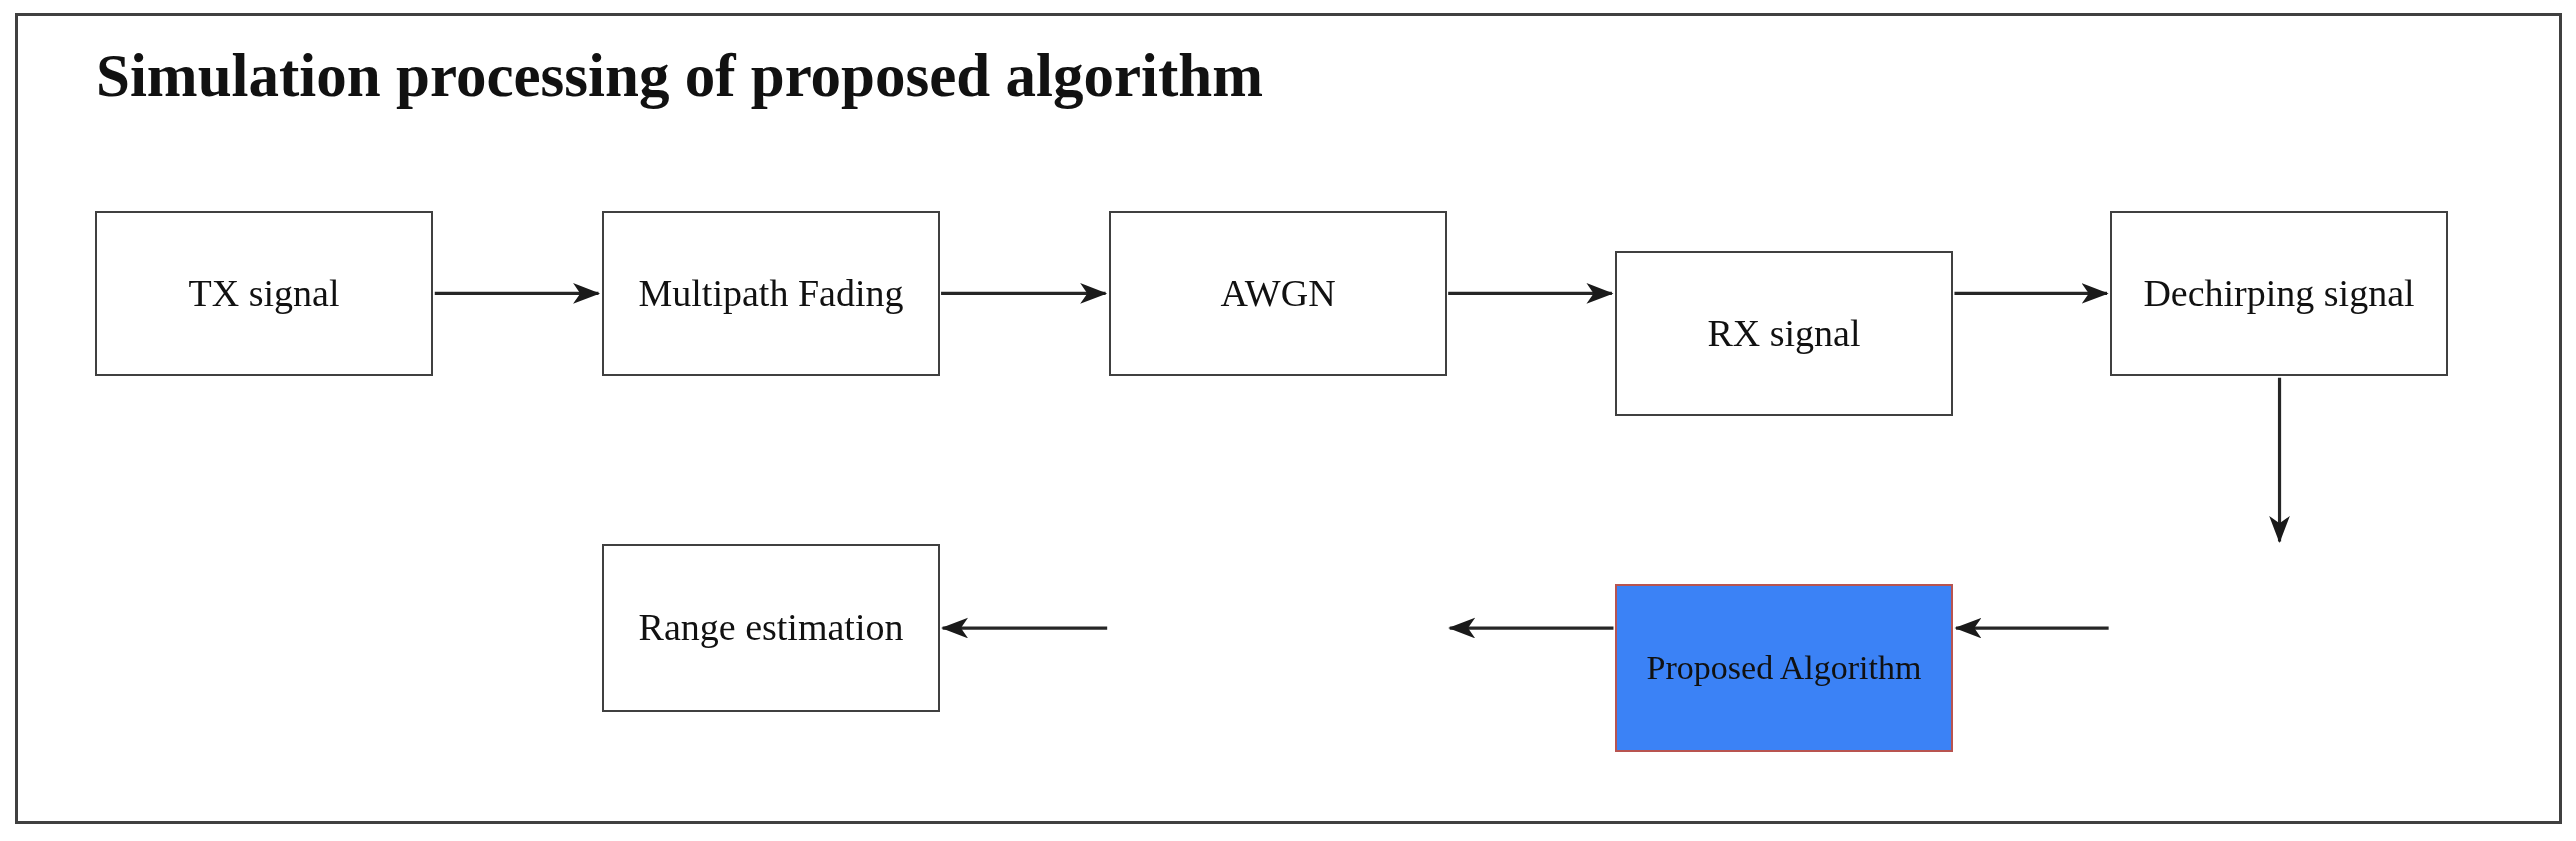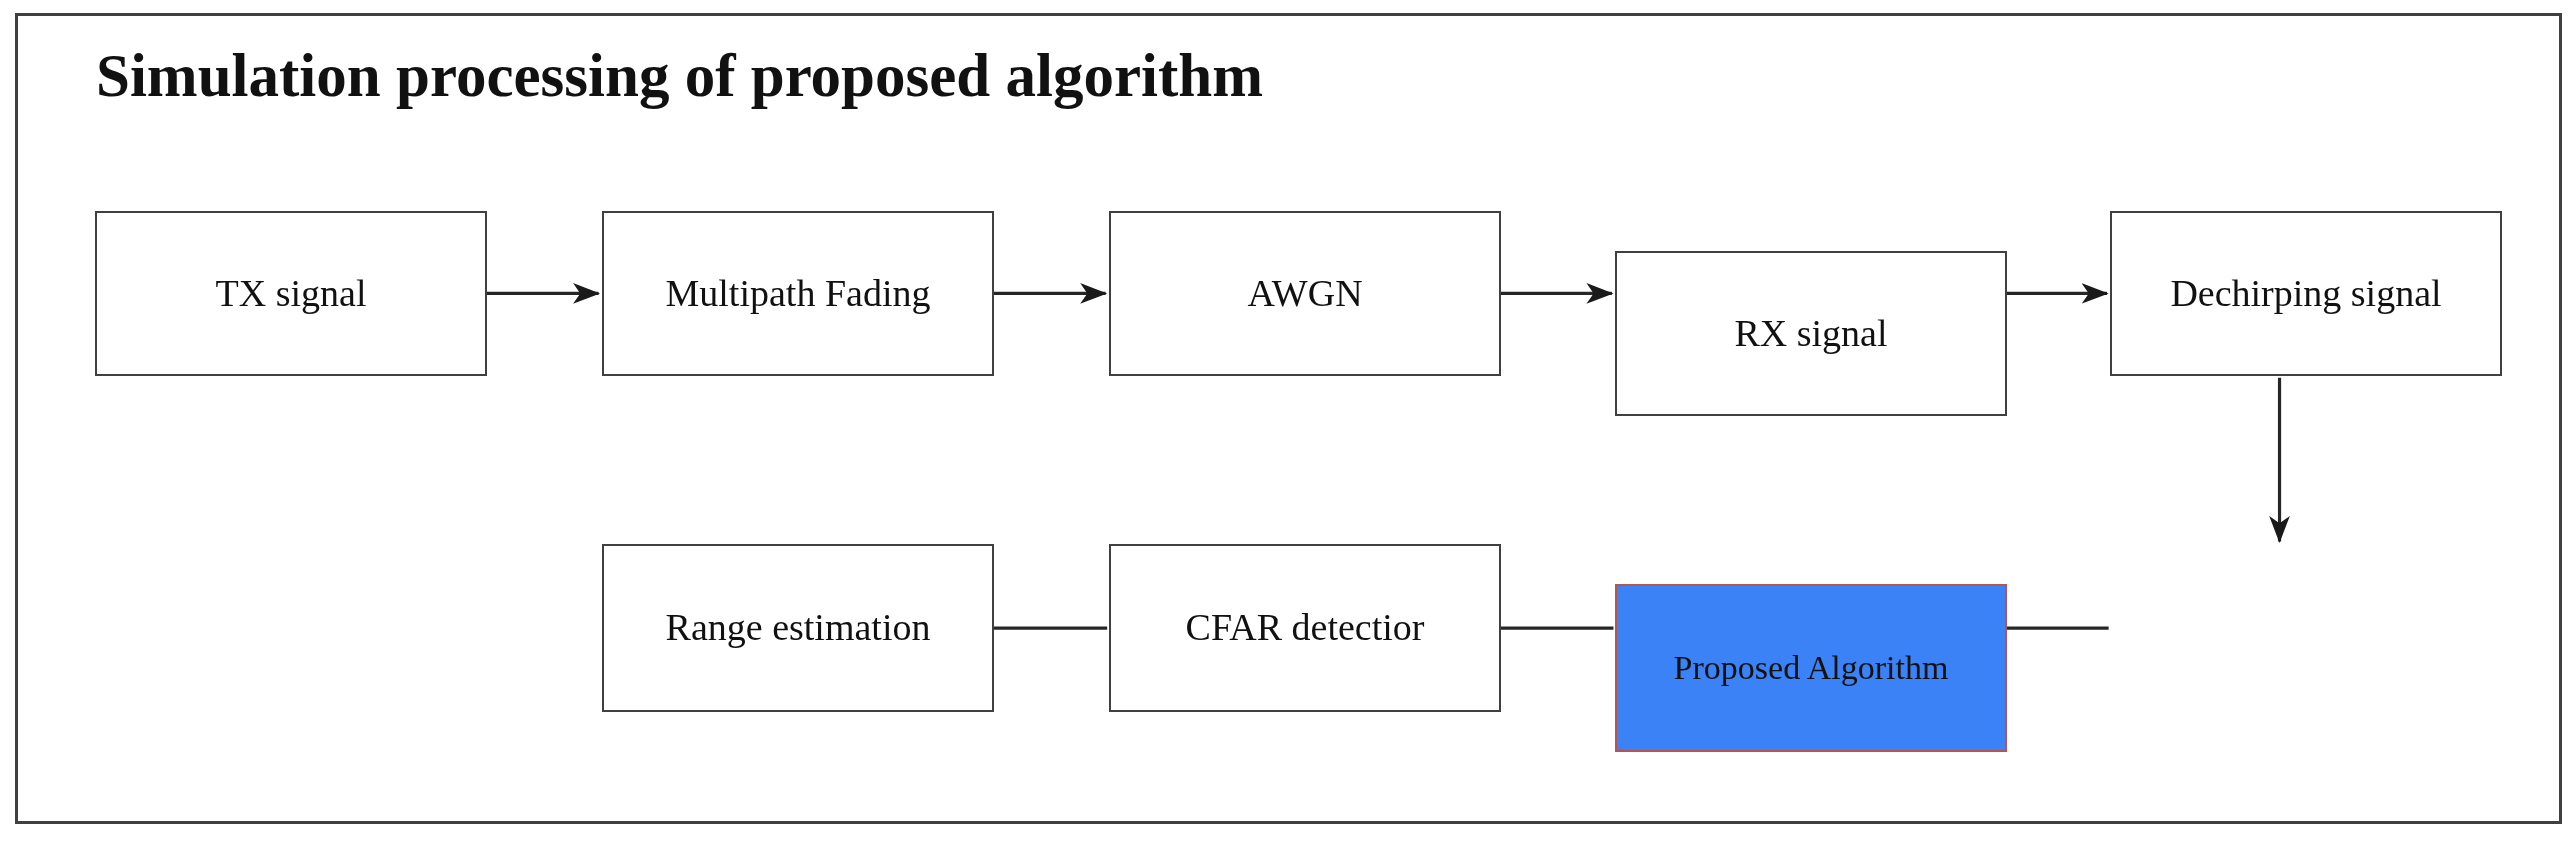--- a/index.html
+++ b/index.html
@@ -30,21 +30,21 @@
     left: 68px;
     top: 45px;
     font-size: 61px;
     font-weight: bold;
     line-height: 1;
     white-space: nowrap;
     margin-left: 28px;
   }
   .node {
     position: absolute;
-    width: 392px;
+    width: 338px;
     height: 165px;
     box-sizing: border-box;
     background: #ffffff;
     border: 2.4px solid #404040;
     display: flex;
     align-items: center;
     justify-content: center;
     text-align: center;
     font-size: 38px;
     line-height: 1.1;
@@ -108,21 +108,18 @@
   <div class="node row-top col-4">
     <span>RX signal</span>
   </div>
   <div class="node row-top col-5">
     <span>Dechirping signal</span>
   </div>
 
   <div class="node node--highlight row-bottom col-4">
     <span>Proposed Algorithm</span>
   </div>
-  <div class="node row-bottom col-3">
-    <span>CFAR detectior</span>
-  </div>
   <div class="node row-bottom col-2">
     <span>Range estimation</span>
   </div>
 
 </div>
 
 
 </body></html>

